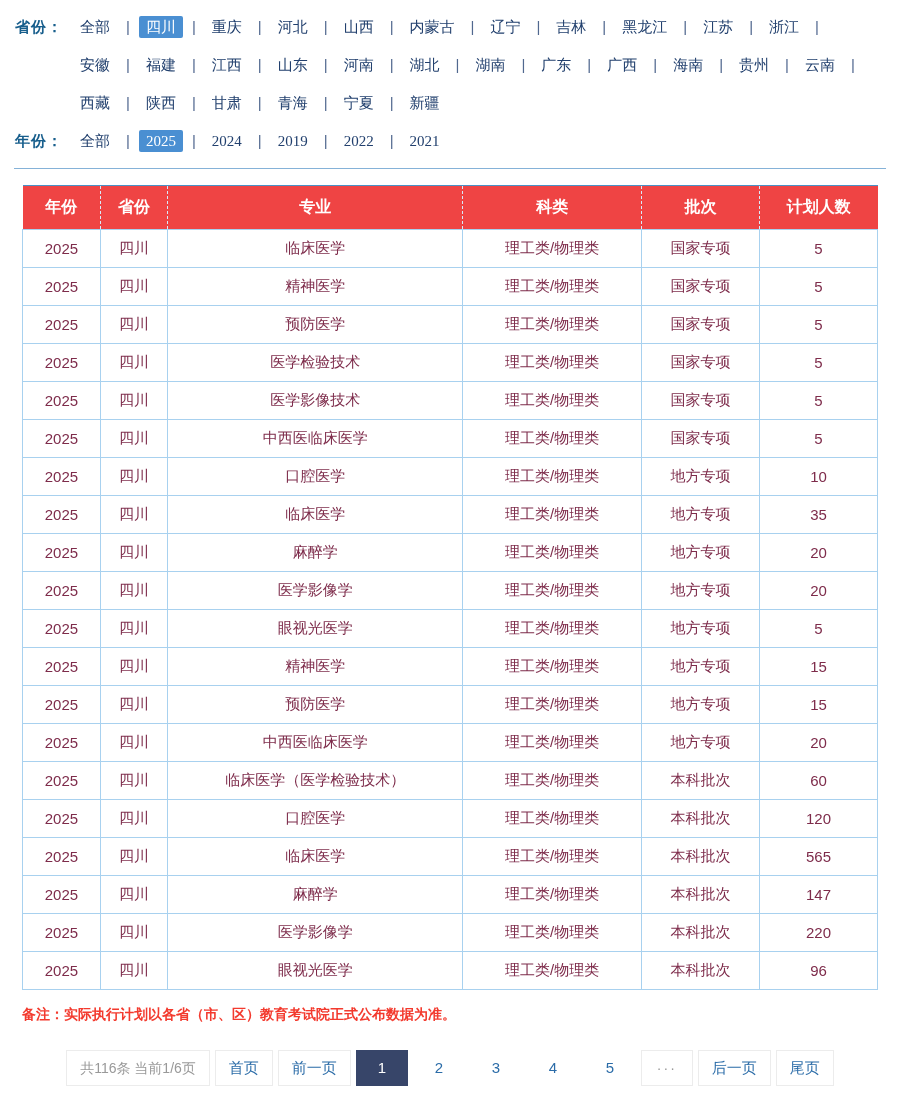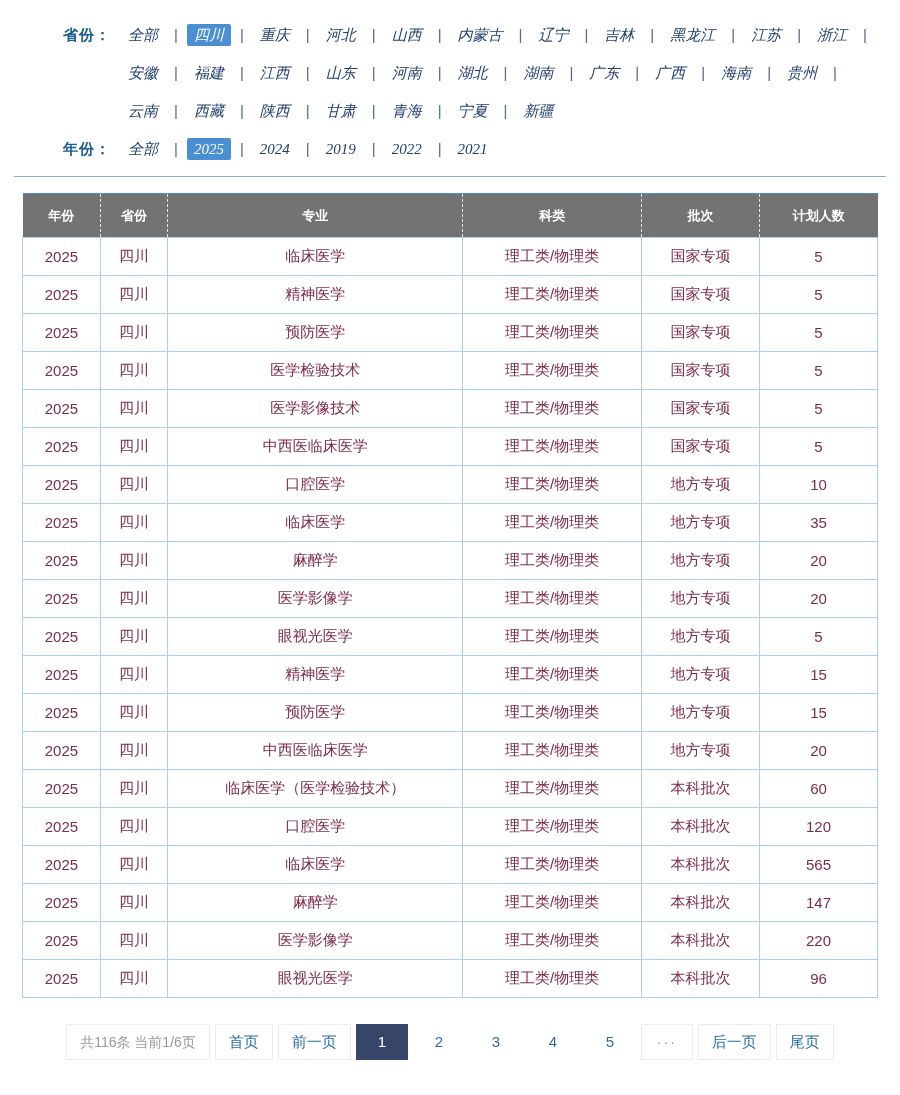--- a/index.html
+++ b/index.html
@@ -6,21 +6,21 @@
   html, body { background: #ffffff; }
   body {
     width: 900px;
     height: 1095px;
     font-family: "Liberation Sans", sans-serif;
     overflow: hidden;
   }
   .page { width: 900px; }
 
   
-  .filters { padding: 16px 15px 0 15px; margin-left: 48px; }
+  .filters { padding: 8px 15px 0 15px; }
   .filter-row { display: flex; align-items: flex-start; font-size: 15px; }
   .filter-label {
     flex: 0 0 auto;
     font-weight: bold;
     color: #175e8c;
     line-height: 37px;
     margin-right: 10px;
     letter-spacing: 1px;
   }
   .filter-options {
@@ -28,42 +28,41 @@
     line-height: 37px;
     font-family: "Liberation Serif", serif;
     color: #22406e;
   }
   .filter-options .sep { color: #51688f; margin: 0 9px; font-family: "Liberation Sans", sans-serif; }
   .chip {
     cursor: pointer;
     padding: 3px 7px;
     border-radius: 2px;
     white-space: nowrap;
-    font-style: italic;
   }
   .chip.selected { background: #4a8fd2; color: #ffffff; }
 
   .divider {
     border: none;
     border-top: 1px solid #85b2d8;
     margin: 8px 14px 0 14px;
   }
 
   
   table.plan-table {
     width: 856px;
     margin: 16px auto 0 auto;
     border-collapse: collapse;
     table-layout: fixed;
   }
   .plan-table th {
-    background: #737373;
+    background: #ef4444;
     color: #ffffff;
     font-weight: bold;
-    font-size: 13px;
+    font-size: 16px;
     height: 44px;
     border-right: 1px dashed #d8eafa;
     border-top: 1px solid #4b90c5;
     text-align: center;
   }
   .plan-table th:last-child { border-right: none; }
   .plan-table td {
     height: 38px;
     text-align: center;
     font-size: 15px;
@@ -322,20 +321,21 @@
           <td>2025</td>
           <td>四川</td>
           <td>眼视光医学</td>
           <td>理工类/物理类</td>
           <td>本科批次</td>
           <td>96</td>
         </tr>
       </tbody>
   </table>
 
+  <div class="note">备注：实际执行计划以各省（市、区）教育考试院正式公布数据为准。</div>
 
   <div class="pagination">
     <span class="pg-box pg-summary">共116条 当前1/6页</span>
     <span class="pg-box pg-btn">首页</span>
     <span class="pg-box pg-btn">前一页</span>
     <span id="page-numbers" style="display:flex; gap:5px;">
         <span class="page-num active">1</span>
         <span class="page-num">2</span>
         <span class="page-num">3</span>
         <span class="page-num">4</span>

